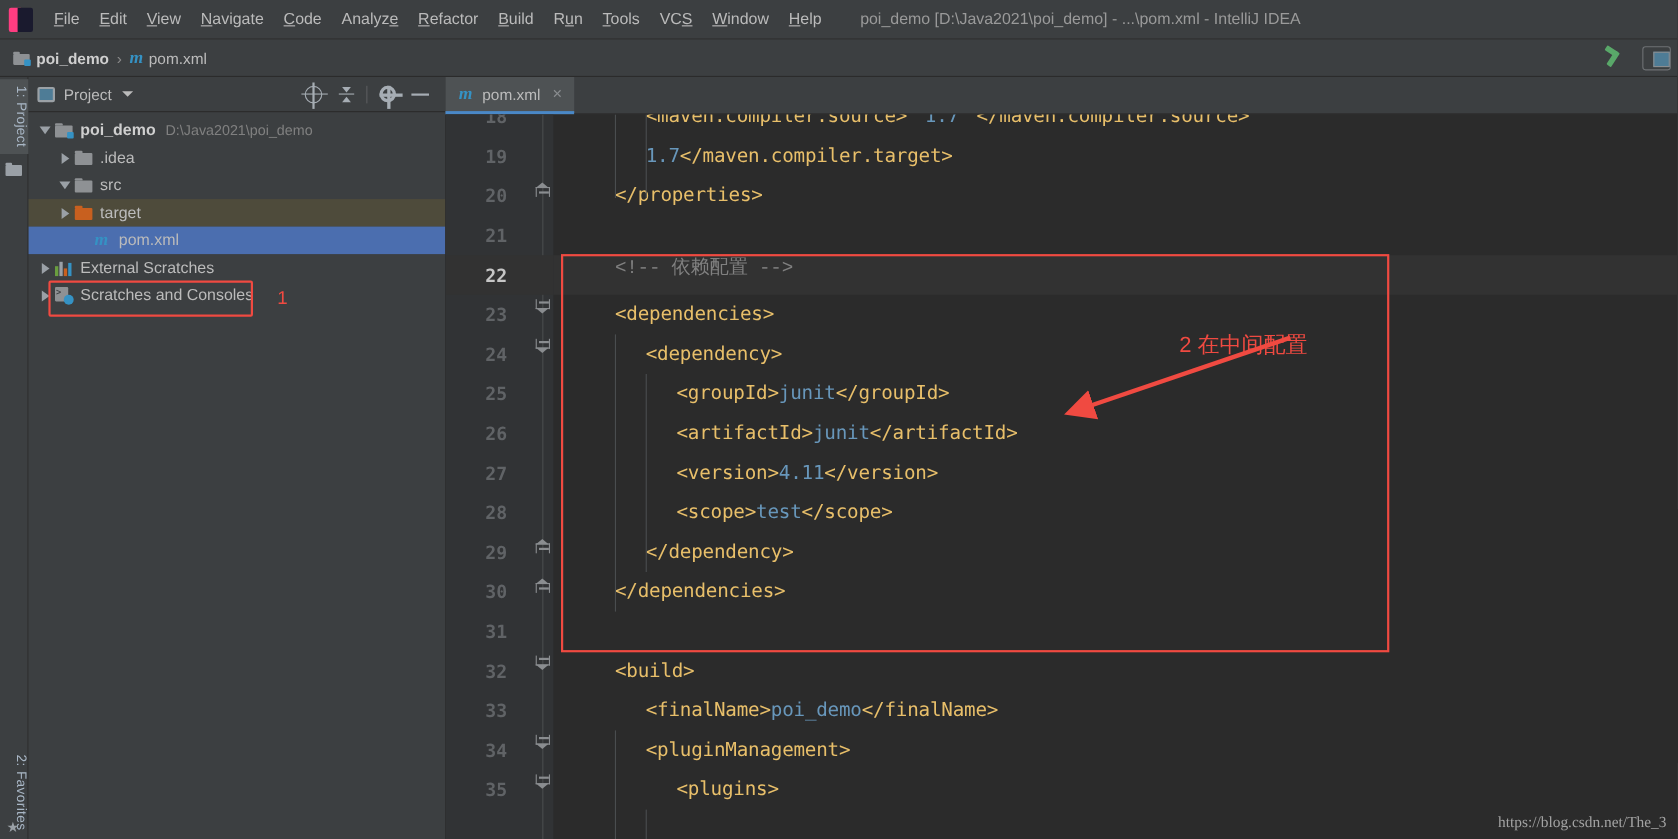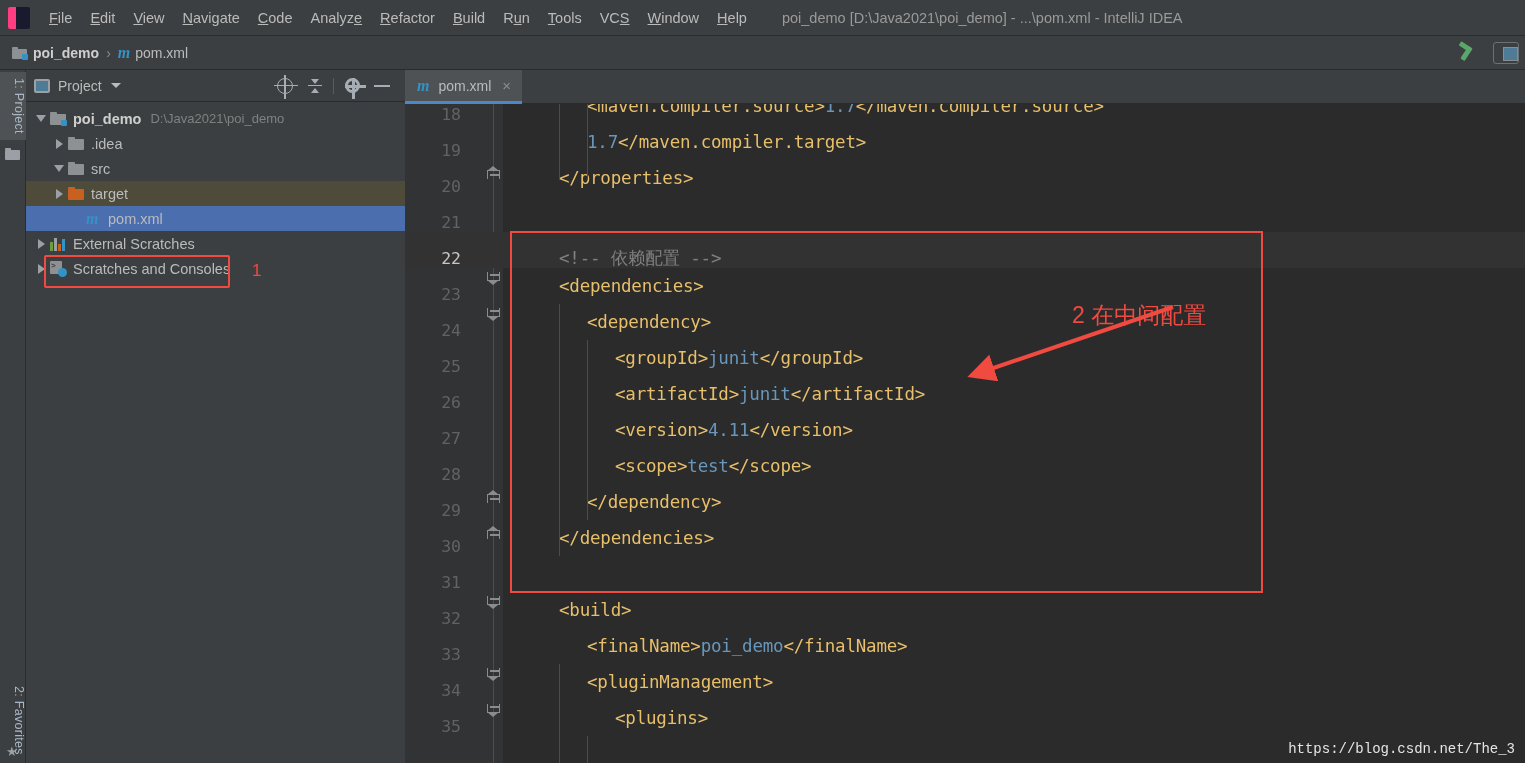--- a/index.html
+++ b/index.html
@@ -194,21 +194,21 @@
   .code-area {
     position: absolute; top: 34px; left: 0; width: 1120px; height: 659px;
     background: #2B2B2B; overflow: hidden;
   }
   .gutter {
     position: absolute; left: 0; top: 0; width: 98px; height: 659px;
     background: #313335;
   }
   .gutter-line {
     position: absolute; left: 0; width: 98px; height: 36px;
-    display: flex; align-items: flex-end;
+    display: flex; align-items: center; font-weight: bold;
   }
   .gnum {
     width: 56px; text-align: right; color: #606366; font-size: 16.5px;
     font-family: "DejaVu Sans Mono", monospace;
   }
   .gnum.cur { color: #C6C6C6; }
   .fold {
     position: absolute; left: 82px; width: 13px; height: 13px;
   }
   .fold .minus{position:absolute;left:2px;top:5.5px;width:9px;height:1.5px;background:#8A8D90;}
@@ -239,27 +239,27 @@
   .indent-guide {
     position:absolute; width:1px; background:#4A4D4F;
   }
 
   
   .anno-box2 {
     position: absolute; border: 2.5px solid #F04A41; pointer-events:none;
   }
   .anno-arrow { position:absolute; pointer-events:none; }
   .anno-txt2 {
-    position: absolute; color: #F04A41; font-size: 23px; white-space: nowrap;
+    position: absolute; color: #F04A41; font-size: 20px; white-space: nowrap;
     font-family: "Liberation Sans", sans-serif;
   }
 
   .watermark {
     position:absolute; right: 10px; bottom: 6px;
-    color: #e5e5e5; font-size: 14px; font-family:Liberation Mono, monospace;
+    color: #a3a3a3; font-size: 14px; font-family:Liberation Serif, serif;
   }
 </style>
 </head>
 <body>
 
 <div id="app">
 
   <div class="menubar">
     <div class="app-logo">
       <div class="lg-a"></div>
@@ -504,26 +504,26 @@
             </span>
           </div>
           <div class="gutter-line" style="top: 596px;">
             <span class="gnum">35</span>
             <span class="fold dn">
               <span class="minus"></span>
             </span>
           </div>
         </div>
       <div class="code-lines" id="code-lines">
-          <div class="cline" style="top: -16px; padding-left: 84px;"><span class="tag">&lt;maven.compiler.source&gt;</span><span class="val">1.7</span><span class="tag">&lt;/maven.compiler.source&gt;</span></div>
+          <div class="cline" style="top: -16px; padding-left: 84px; gap: 16px;"><span class="tag">&lt;maven.compiler.source&gt;</span><span class="val">1.7</span><span class="tag">&lt;/maven.compiler.source&gt;</span></div>
           <div class="cline" style="top: 20px; padding-left: 84px;"><span class="val">1.7</span><span class="tag">&lt;/maven.compiler.target&gt;</span></div>
           <div class="cline" style="top: 56px; padding-left: 56px;"><span class="tag">&lt;/properties&gt;</span></div>
           <div class="cline" style="top: 92px; padding-left: 28px;"></div>
           <div class="cur-line-bg" style="top: 128px;"></div>
-          <div class="cline" style="top: 136px; padding-left: 56px;"><span class="cmt">&lt;!-- 依赖配置 --&gt;</span></div>
+          <div class="cline" style="top: 120px; padding-left: 56px; font-family: Liberation Mono, monospace;"><span class="cmt">&lt;!-- 依赖配置 --&gt;</span></div>
           <div class="cline" style="top: 164px; padding-left: 56px;"><span class="tag">&lt;dependencies&gt;</span></div>
           <div class="cline" style="top: 200px; padding-left: 84px;"><span class="tag">&lt;dependency&gt;</span></div>
           <div class="cline" style="top: 236px; padding-left: 112px;"><span class="tag">&lt;groupId&gt;</span><span class="val">junit</span><span class="tag">&lt;/groupId&gt;</span></div>
           <div class="cline" style="top: 272px; padding-left: 112px; text-align: center;"><span class="tag">&lt;artifactId&gt;</span><span class="val">junit</span><span class="tag">&lt;/artifactId&gt;</span></div>
           <div class="cline" style="top: 308px; padding-left: 112px;"><span class="tag">&lt;version&gt;</span><span class="val">4.11</span><span class="tag">&lt;/version&gt;</span></div>
           <div class="cline" style="top: 344px; padding-left: 112px;"><span class="tag">&lt;scope&gt;</span><span class="val">test</span><span class="tag">&lt;/scope&gt;</span></div>
           <div class="cline" style="top: 416px; padding-left: 56px;"><span class="tag">&lt;/dependencies&gt;</span></div>
           <div class="cline" style="top: 380px; padding-left: 84px;"><span class="tag">&lt;/dependency&gt;</span></div>
           <div class="cline" style="top: 452px; padding-left: 28px;"></div>
           <div class="cline" style="top: 488px; padding-left: 56px;"><span class="tag">&lt;build&gt;</span></div>

